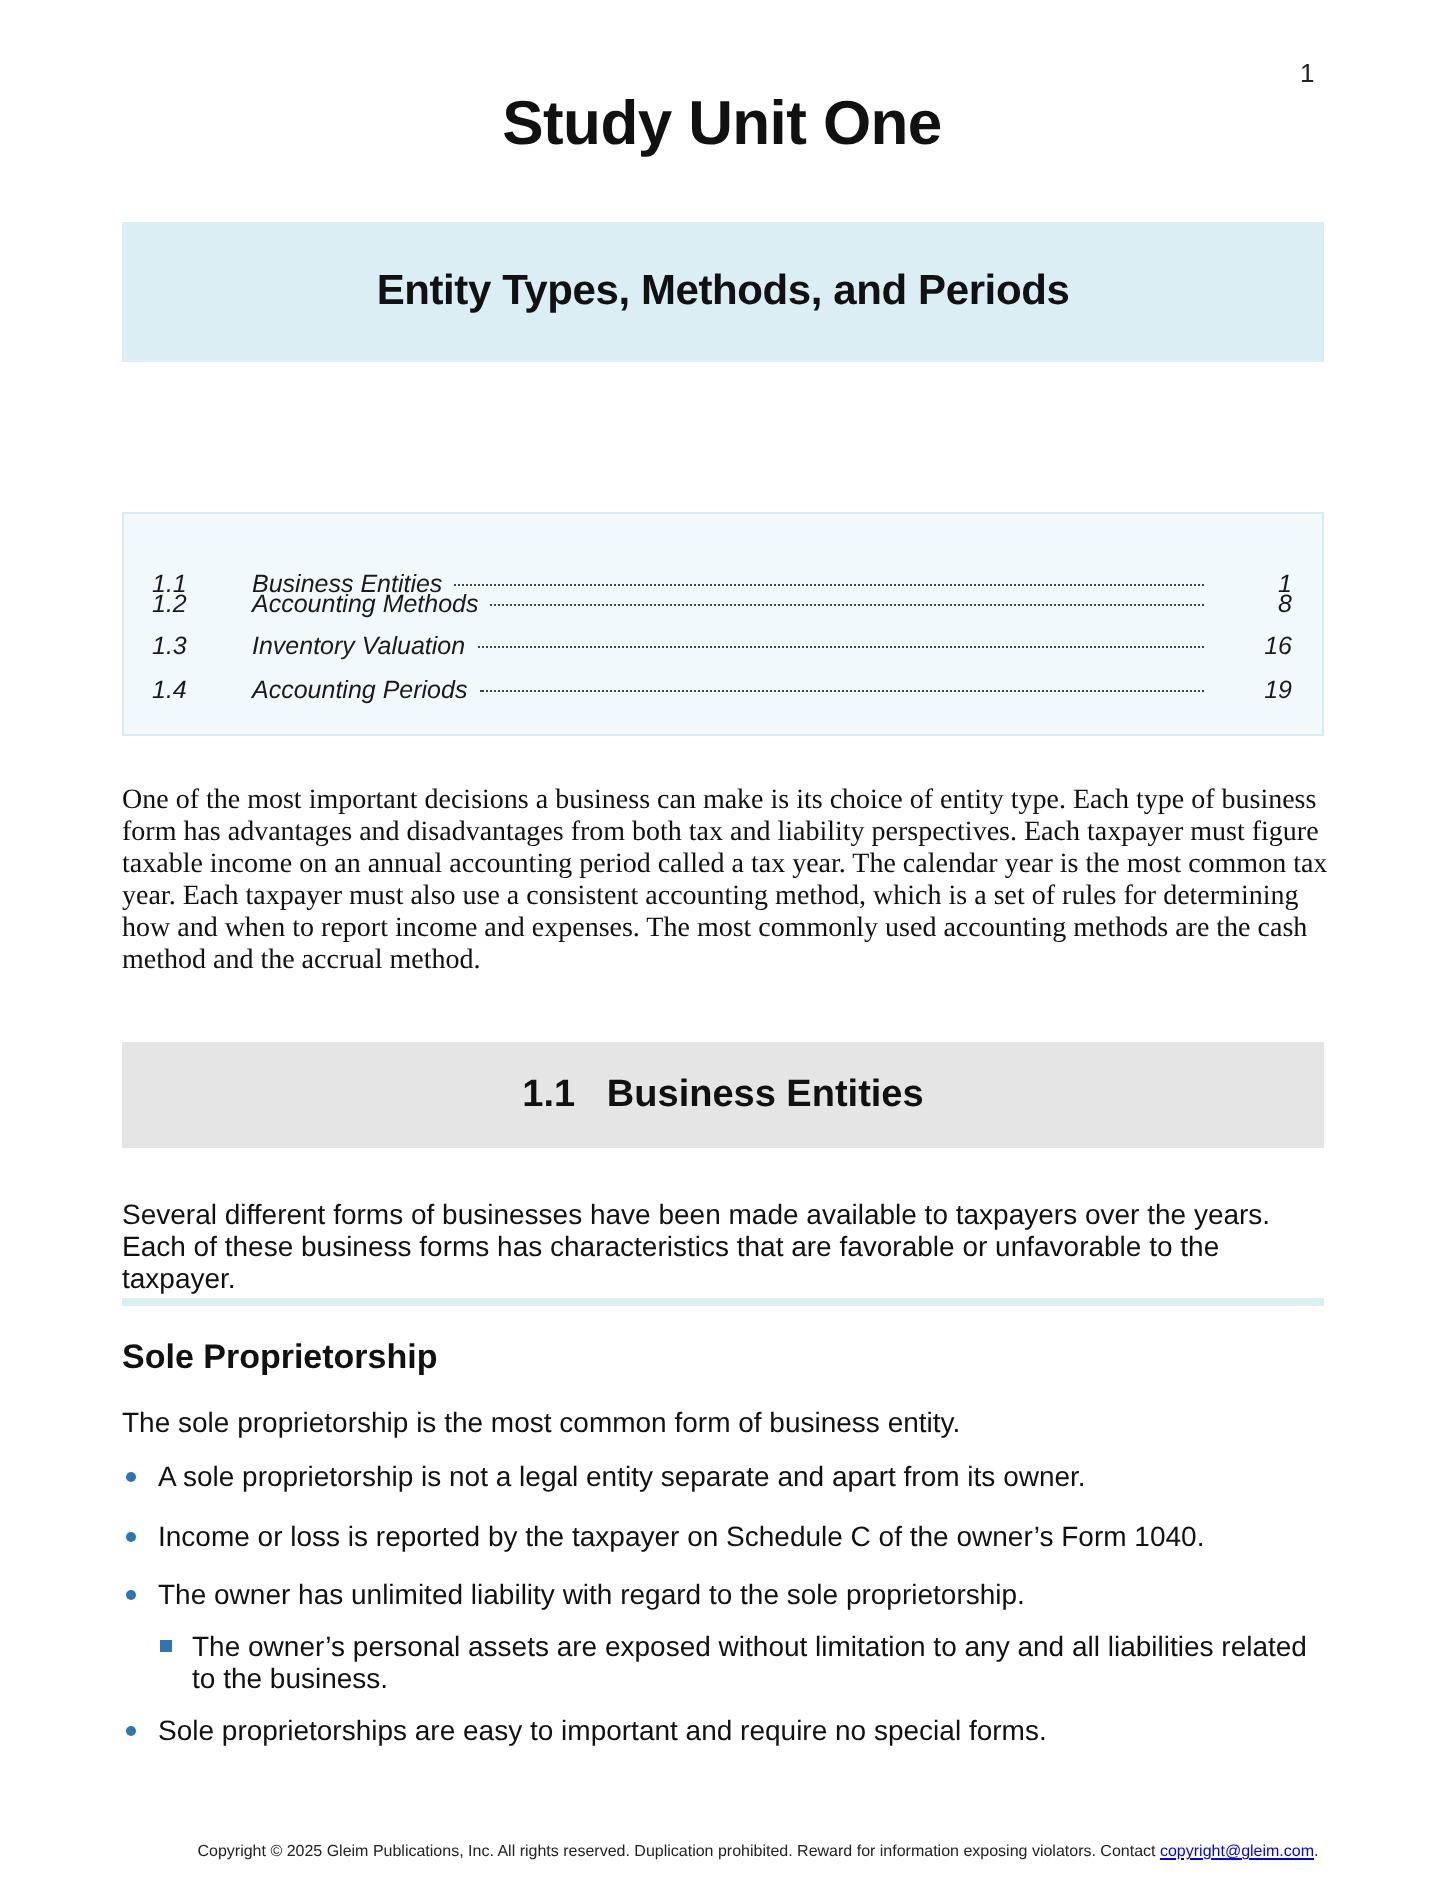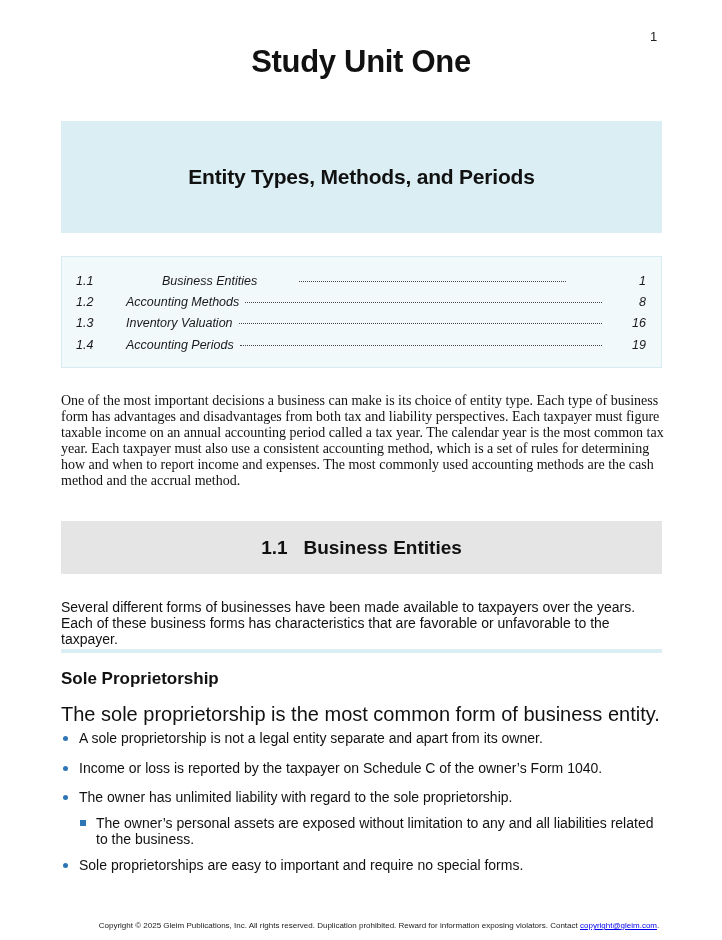--- a/index.html
+++ b/index.html
@@ -8,21 +8,21 @@
     font-family: "Liberation Sans", sans-serif; color: #111111;
   }
   .page-number {
     position: absolute; top: 29px; left: 650px; font-size: 13px; color: #222;
   }
   .unit-title {
     position: absolute; top: 44px; left: 0; width: 722px; text-align: center;
     font-size: 31px; font-weight: bold; letter-spacing: -0.3px;
   }
   .title-band {
-    position: absolute; top: 121px; left: 61px; width: 601px; height: 112px;
+    position: absolute; top: 111px; left: 61px; width: 601px; height: 70px;
     background: #daeef4; display: flex; align-items: center; justify-content: center;
   }
   .title-band span { font-size: 21px; font-weight: bold; letter-spacing: -0.2px; }
   .toc-box {
     position: absolute; top: 256px; left: 61px; width: 599px; height: 110px;
     background: #f2f9fb; border: 1px solid #d7ecf2;
   }
   .toc-row {
     position: absolute; left: 14px; width: 570px; height: 16px;
     display: flex; align-items: baseline; font-style: italic; font-size: 12.5px; color: #1a1a1a;
@@ -47,21 +47,21 @@
     position: absolute; top: 599px; left: 61px; width: 605px;
     font-size: 14px; line-height: 16px; margin: 0;
   }
   .divider {
     position: absolute; top: 649px; left: 61px; width: 601px; height: 4px; background: #daeef4;
   }
   .sub-heading {
     position: absolute; top: 669px; left: 61px; font-size: 17px; font-weight: bold;
   }
   .lead {
-    position: absolute; top: 703px; left: 61px; font-size: 20px; margin: 0;
+    position: absolute; top: 703px; left: 61px; font-size: 14px; margin: 0;
   }
   .bullet {
     position: absolute; left: 61px; width: 600px; font-size: 14px; line-height: 16px;
   }
   .bullet .dot {
     position: absolute; left: 2px; top: 6px; width: 5px; height: 5px; border-radius: 50%;
     background: #2e75b6;
   }
   .bullet .text { position: absolute; left: 18px; width: 580px; }
   .subbullet {
@@ -81,21 +81,21 @@
 <body>
 
 <div class="page-number">1</div>
 <div class="unit-title">Study Unit One</div>
 
 <div class="title-band">
   <span>Entity Types, Methods, and Periods</span>
 </div>
 
 <div class="toc-box">
-  <div class="toc-row" style="top:17px;gap:36px;">
+  <div class="toc-row" style="top:28px;">
     <span class="toc-num">1.1</span>
     <span class="toc-title">Business Entities</span>
     <span class="toc-dots"></span>
     <span class="toc-page">1</span>
   </div>
   <div class="toc-row" style="top:38px;">
     <span class="toc-num">1.2</span>
     <span class="toc-title">Accounting Methods</span>
     <span class="toc-dots"></span>
     <span class="toc-page">8</span>

